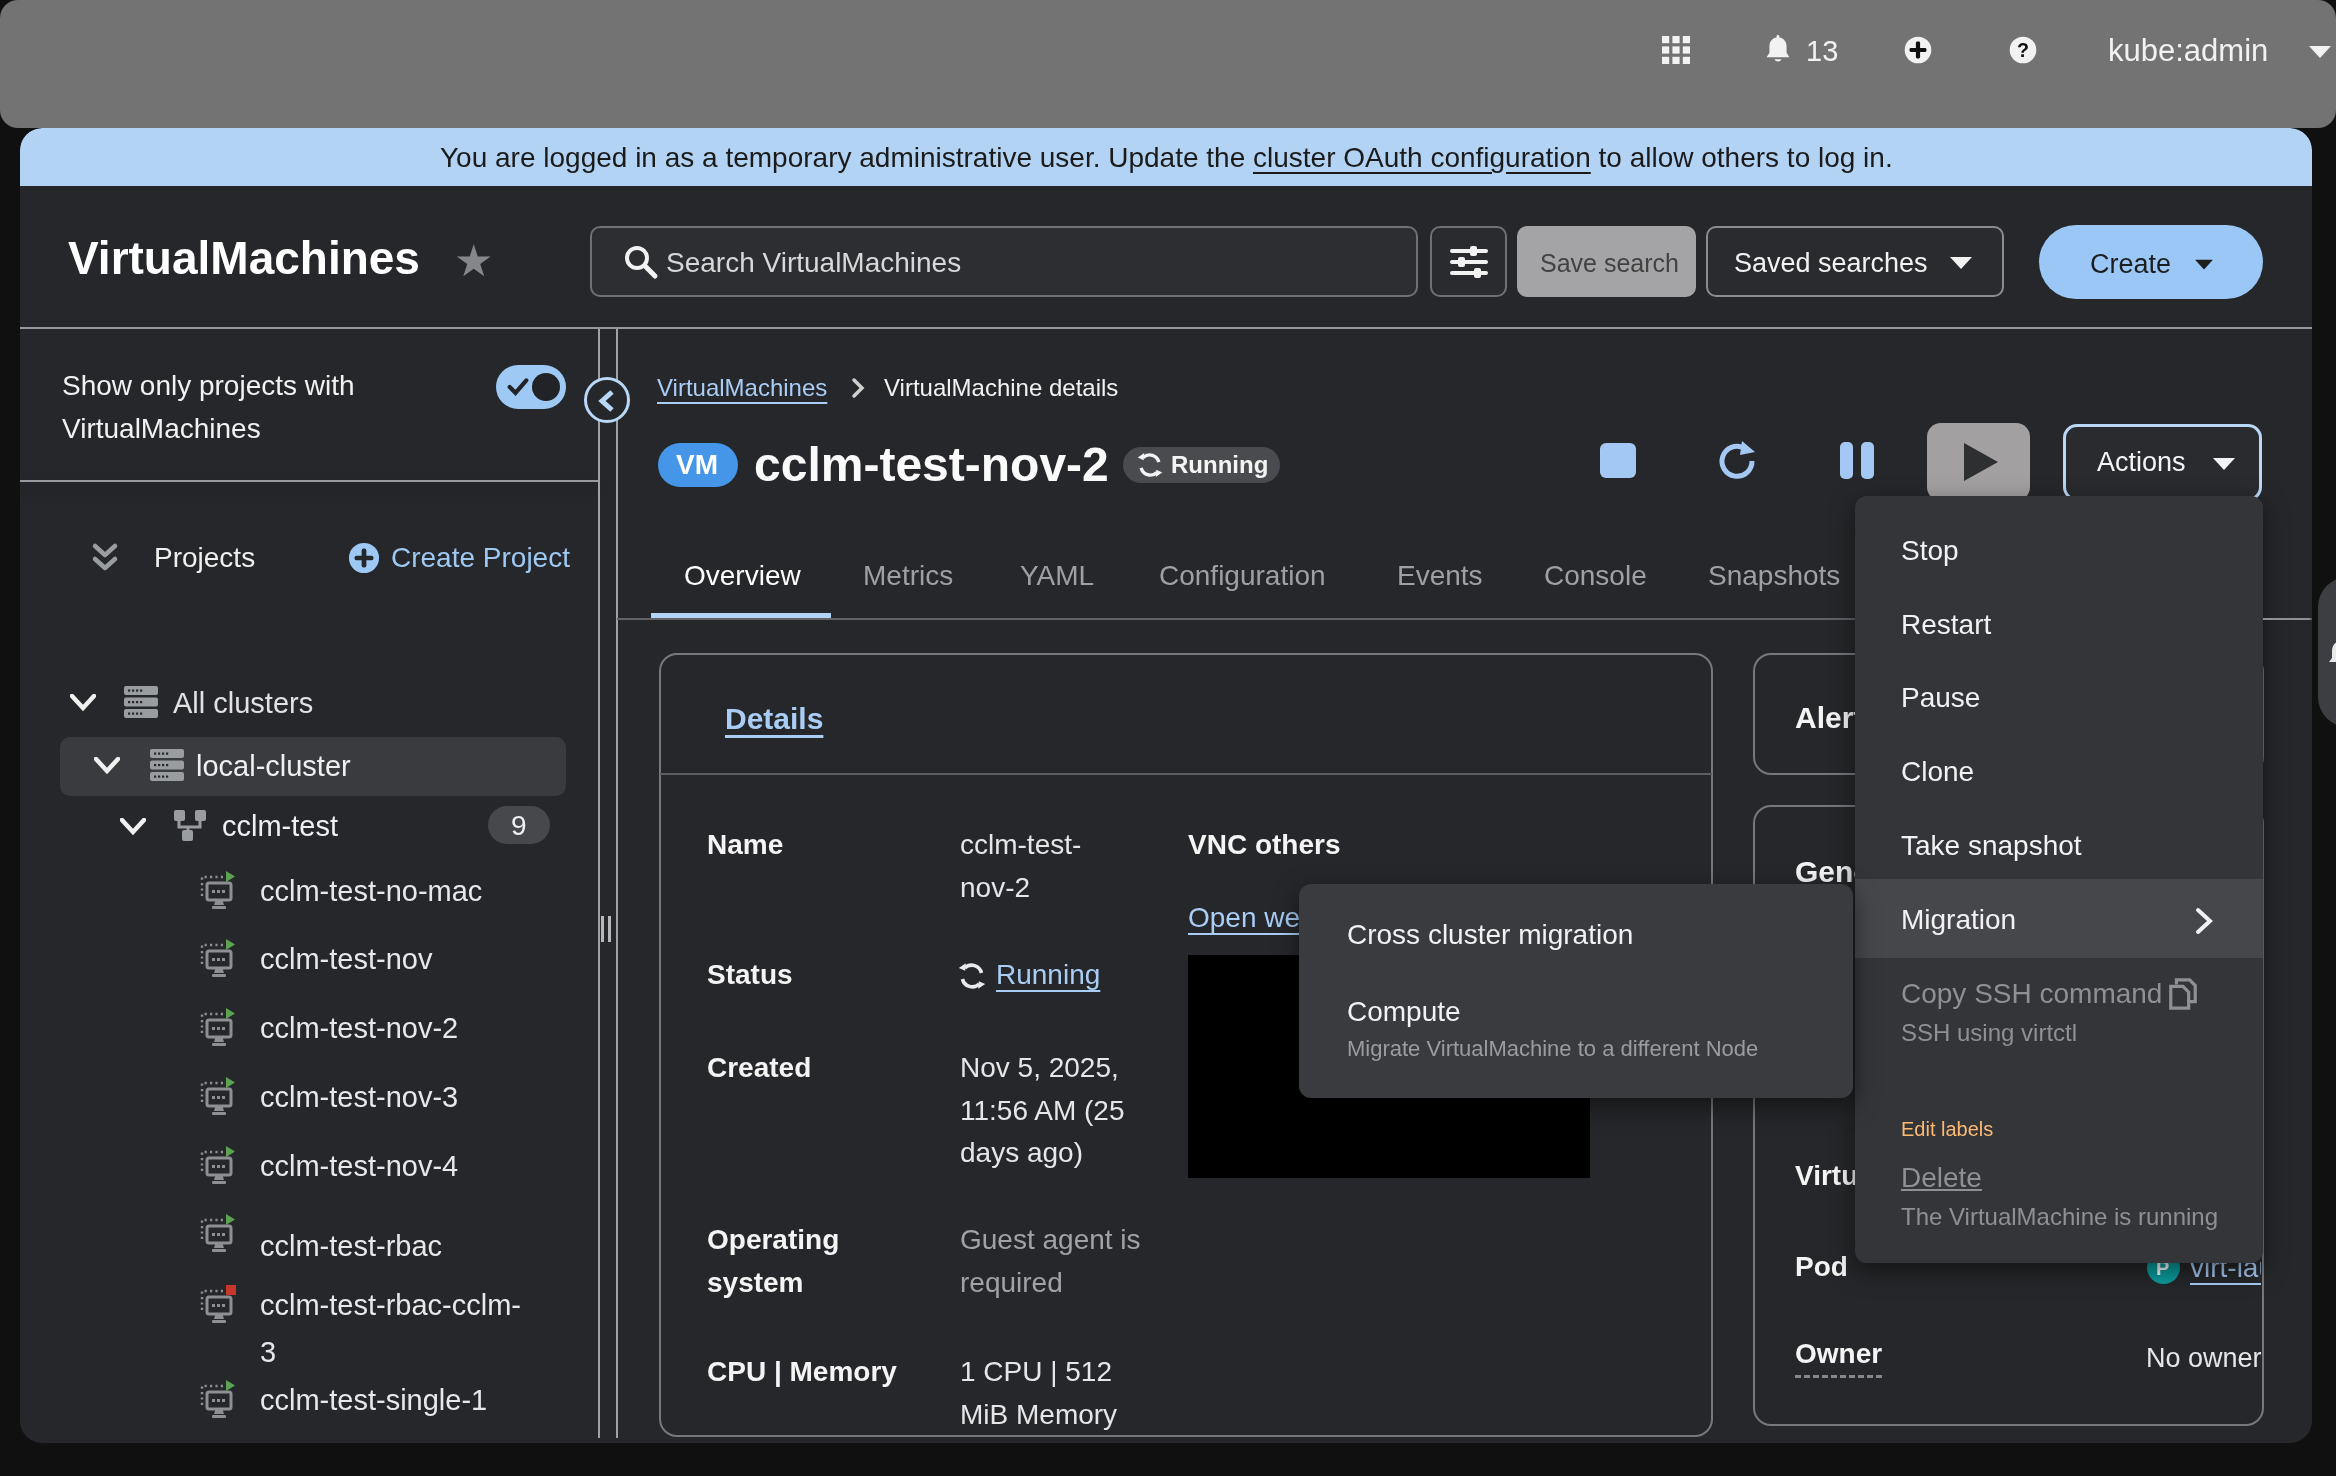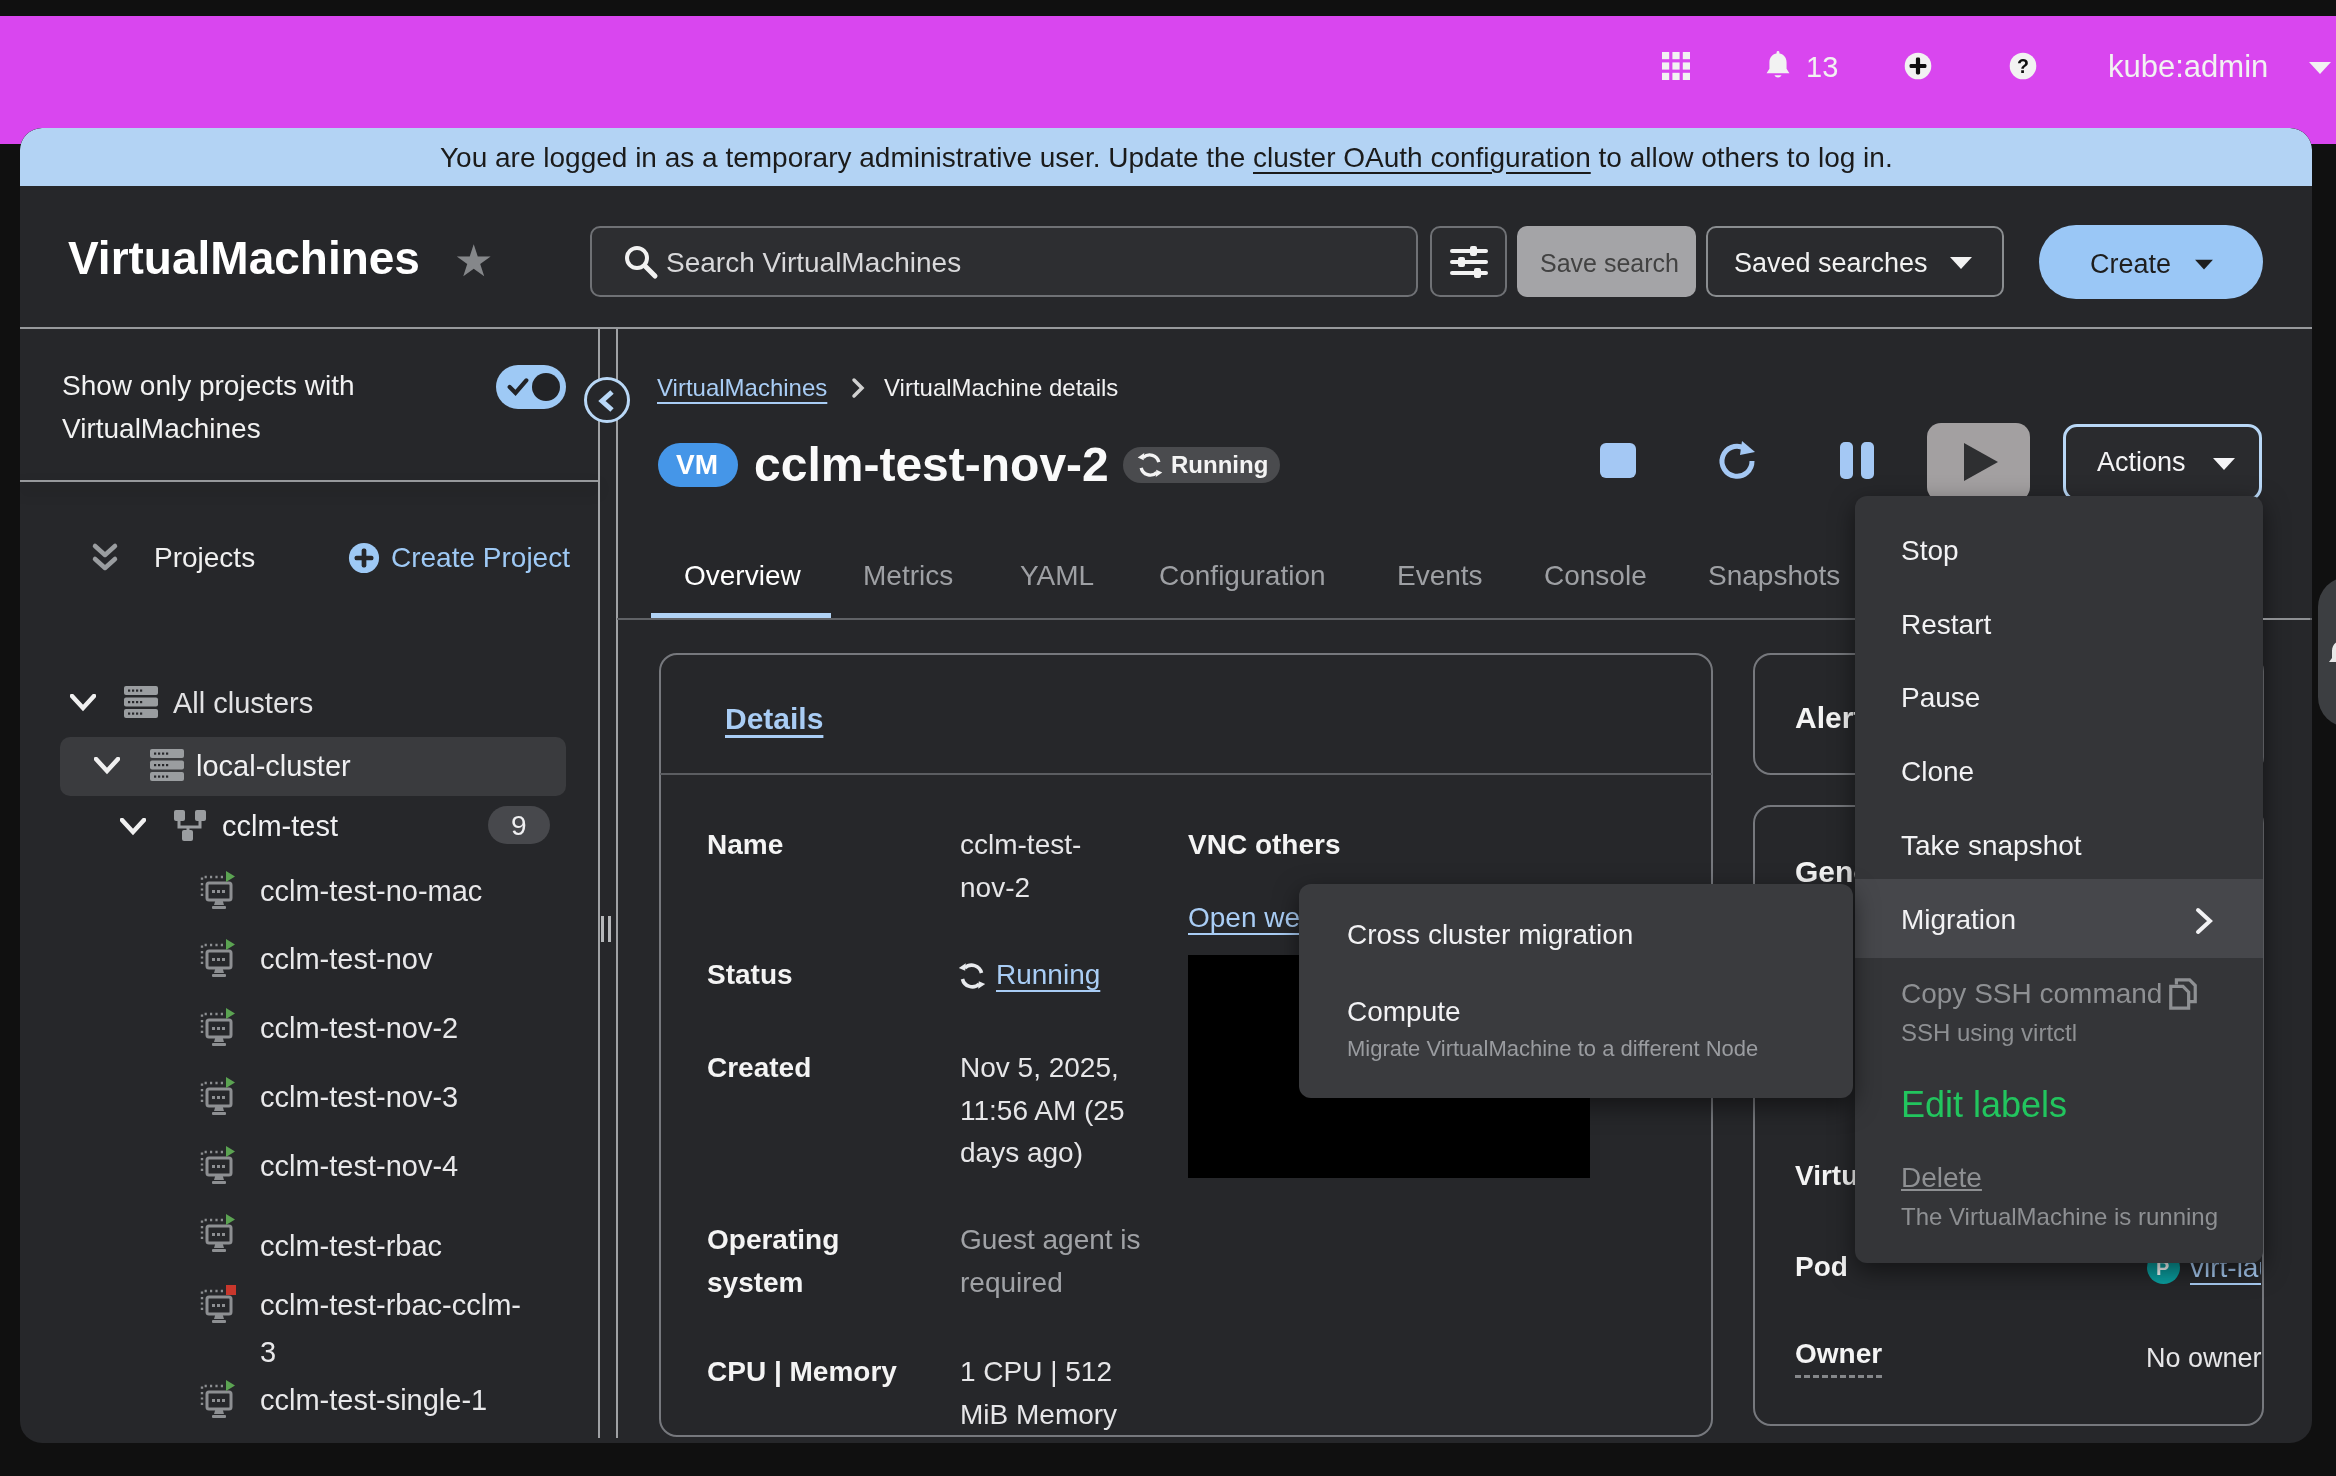--- a/index.html
+++ b/index.html
@@ -7,21 +7,21 @@
   body { width:2336px; height:1476px; position:relative; overflow:hidden;
          font-family:"Liberation Sans", sans-serif; }
   .abs { position:absolute; }
   .t { position:absolute; white-space:nowrap; transform:translateY(-50%); }
   .b { font-weight:bold; }
   .link { color:#a9cdf5; text-decoration:underline; text-underline-offset:6px; }
 </style>
 </head>
 <body>
 
-<div class="abs" id="masthead" style="left:0;top:16px;width:2336px;height:128px;background:#d946ef;">
+<div class="abs" id="masthead" style="left:0;top:0;width:2336px;height:128px;background:#737373;border-radius:18px;">
   <svg class="abs" style="left:1662px;top:36px" width="28" height="28" viewBox="0 0 28 28">
     <g fill="#f2f2f2">
       <rect x="0" y="0" width="7.2" height="7.2"></rect>
         <rect x="10.4" y="0" width="7.2" height="7.2"></rect>
         <rect x="20.8" y="0" width="7.2" height="7.2"></rect>
       <rect x="0" y="10.4" width="7.2" height="7.2"></rect>
         <rect x="10.4" y="10.4" width="7.2" height="7.2"></rect>
         <rect x="20.8" y="10.4" width="7.2" height="7.2"></rect>
       <rect x="0" y="20.8" width="7.2" height="7.2"></rect>
         <rect x="10.4" y="20.8" width="7.2" height="7.2"></rect>
@@ -429,21 +429,21 @@
       <path d="M4 3 L16 14 L4 25" stroke="#f2f2f4" stroke-width="4" fill="none" stroke-linecap="round"></path>
     </svg>
   <div class="t" style="left:1881px;top:866px;font-size:28px;color:#8e9093;">Copy SSH command</div>
   <svg class="abs" style="left:2147px;top:848px" width="32" height="36" viewBox="0 0 34 36">
     <g fill="none" stroke="#8e9093" stroke-width="3.4">
       <path d="M10 8 L10 3 L24 3 L30 9 L30 26 L23 26"></path>
       <path d="M4 10 L17 10 L23 16 L23 33 L4 33 Z"></path>
     </g>
   </svg>
   <div class="t" style="left:1881px;top:905px;font-size:24px;color:#8e9093;">SSH using virtctl</div>
-  <div class="t" style="left:1881px;top:977px;font-size:36px;color:#22c55e;">Edit labels</div>
+  <div class="t" style="left:1881px;top:1001px;font-size:20px;color:#fdba74;">Edit labels</div>
   <div class="t" style="left:1881px;top:1050px;font-size:28px;color:#8e9093;text-decoration:underline;">Delete</div>
   <div class="t" style="left:1881px;top:1089px;font-size:24px;color:#8e9093;">The VirtualMachine is running</div>
   <div class="abs" style="left:2243px;top:490px;width:47px;height:2px;background:#8e9093;"></div>
 
   <div class="abs" id="submenu" style="left:1279px;top:756px;width:554px;height:214px;background:#3a3b3e;border-radius:12px;box-shadow:0 8px 24px rgba(0,0,0,0.5);"></div>
   <div class="t" style="left:1327px;top:807px;font-size:28px;color:#f2f2f4;">Cross cluster migration</div>
   <div class="t" style="left:1327px;top:884px;font-size:28px;color:#f2f2f4;">Compute</div>
   <div class="t" style="left:1327px;top:921px;font-size:22px;color:#9a9ca0;">Migrate VirtualMachine to a different Node</div>
 
   <div class="abs" style="left:564px;top:249px;width:46px;height:46px;border-radius:50%;background:#26272a;border:3px solid #b9d8f7;"></div>

